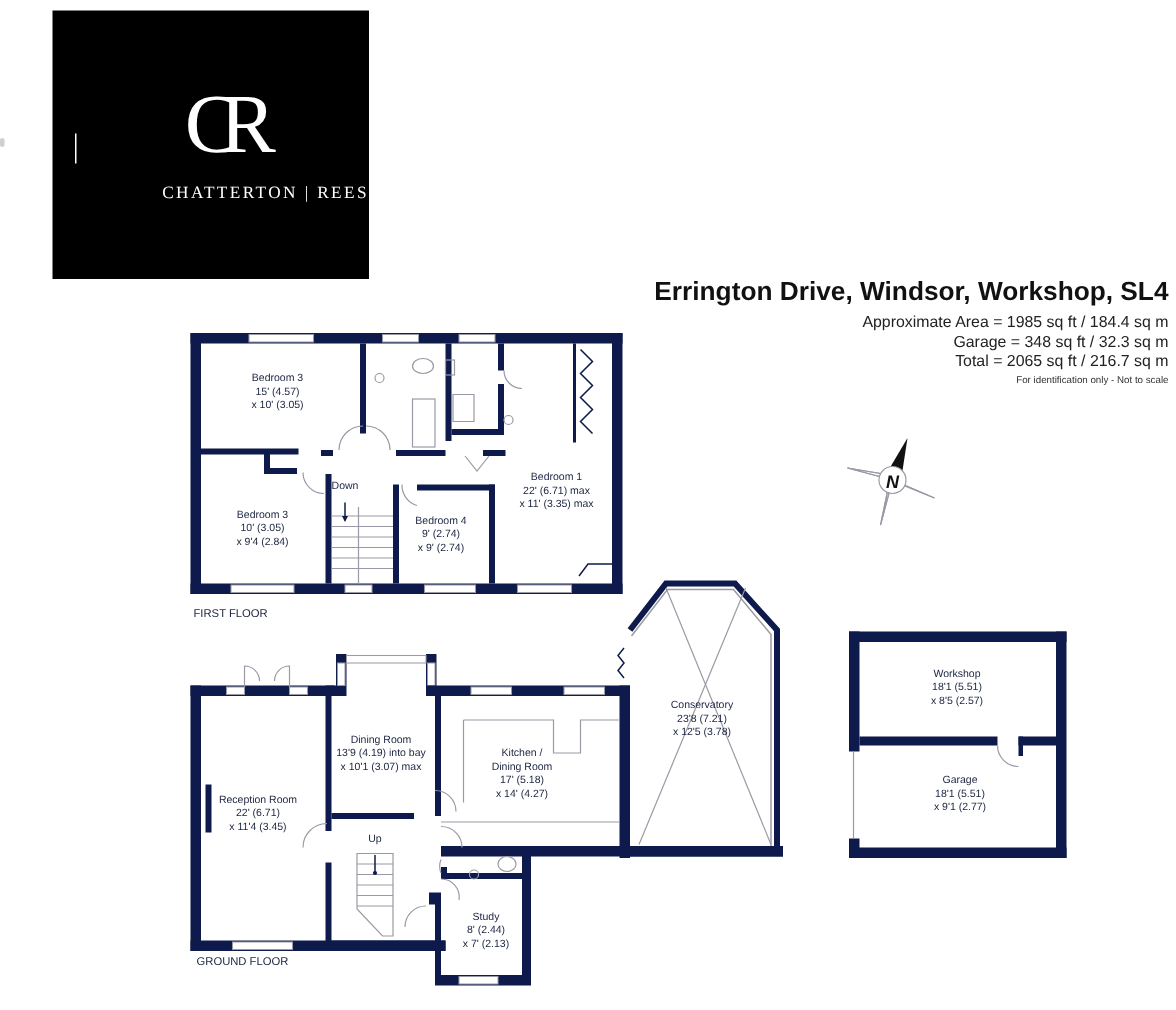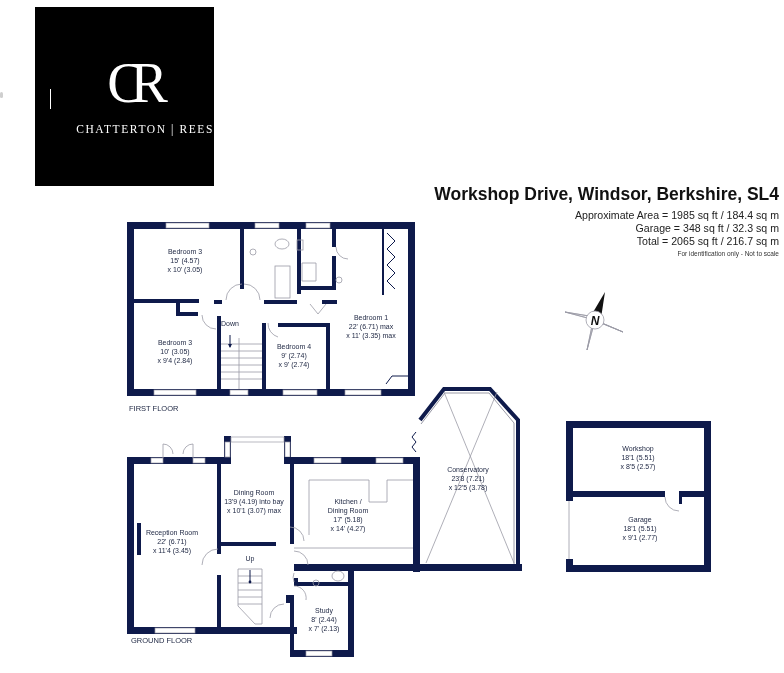--- a/index.html
+++ b/index.html
@@ -1,17 +1,17 @@
 <!DOCTYPE html>
 <html><head>
 <meta charset="utf-8">
 <style>
   html, body { margin: 0; padding: 0; background: #ffffff; }
   body { width: 784px; height: 673px; position: relative; overflow: hidden; font-family: "Liberation Sans", sans-serif; }
-  .logo-box { position: absolute; left: 35px; top: 7px; width: 179px; height: 179px; background: #000000; }
+  .logo-box { position: absolute; left: 35px; top: 7px; width: 179px; height: 179px; background: #000000; padding-left: 32px; }
   .logo-mono { position: absolute; left: 0; right: 0; top: 48px; text-align: center; color: #ffffff; font-family: "Liberation Serif", serif; font-size: 56px; line-height: 56px; letter-spacing: -14px; }
   .logo-mono .c { display: inline-block; transform: translateX(6px); }
   .logo-bar { position: absolute; left: 15px; top: 82px; width: 1px; height: 20px; background: #ffffff; }
   .logo-text { position: absolute; left: 0; right: 0; top: 116px; text-align: right; color: #ffffff; font-family: "Liberation Serif", serif; font-size: 11.5px; letter-spacing: 1.6px; }
   .side-dot { position: absolute; left: 0px; top: 92px; width: 3px; height: 6px; border-radius: 2px; background: #cfcfcf; }
 
   .title { position: absolute; right: 5px; top: 184px; font-size: 17.5px; font-weight: bold; color: #111111; white-space: nowrap; }
   .area { position: absolute; right: 5px; font-size: 10.6px; color: #222222; white-space: nowrap; text-align: right; }
   .area.l1 { top: 209px; }
   .area.l2 { top: 222px; text-align: center; }
@@ -26,21 +26,21 @@
 <body>
 
 <div class="side-dot"></div>
 
 <div class="logo-box">
   <div class="logo-mono"><span class="c">CR</span></div>
   <div class="logo-bar"></div>
   <div class="logo-text">CHATTERTON | REES</div>
 </div>
 
-<div class="title">Workshop Drive, Windsor, Berkshire, SL4</div>
+<div class="title">Errington Drive, Windsor, Workshop, SL4</div>
 <div class="area l1">Approximate Area = 1985 sq ft / 184.4 sq m</div>
 <div class="area l2">Garage = 348 sq ft / 32.3 sq m</div>
 <div class="area l3">Total = 2065 sq ft / 216.7 sq m</div>
 <div class="disclaimer">For identification only - Not to scale</div>
 
 <svg class="plan" width="784" height="673" viewBox="0 0 784 673">
   <defs>
     <style>
       .w { fill: #0e1a4b; }
       .thin { stroke: #0e1a4b; stroke-width: 1; fill: none; }

